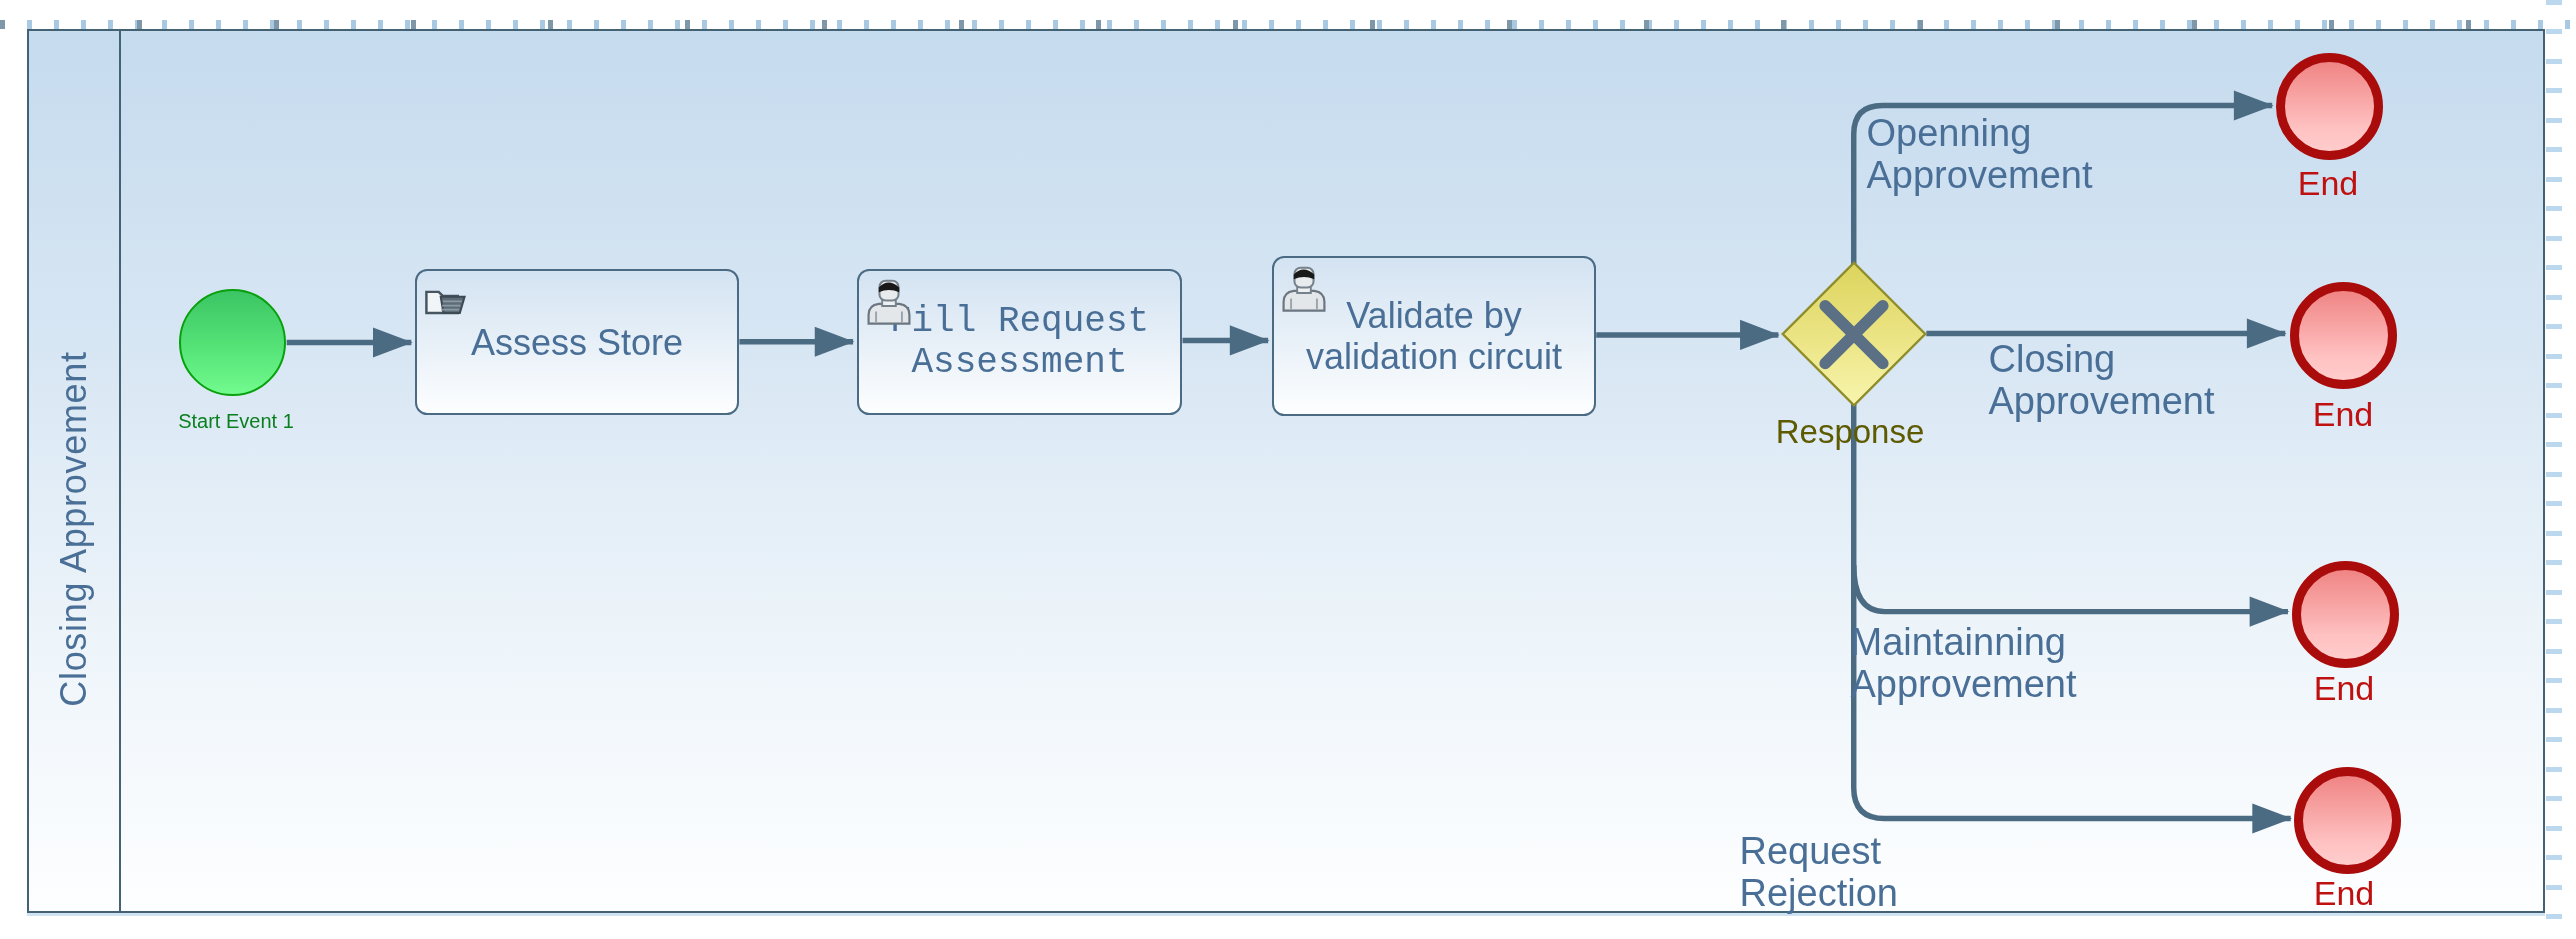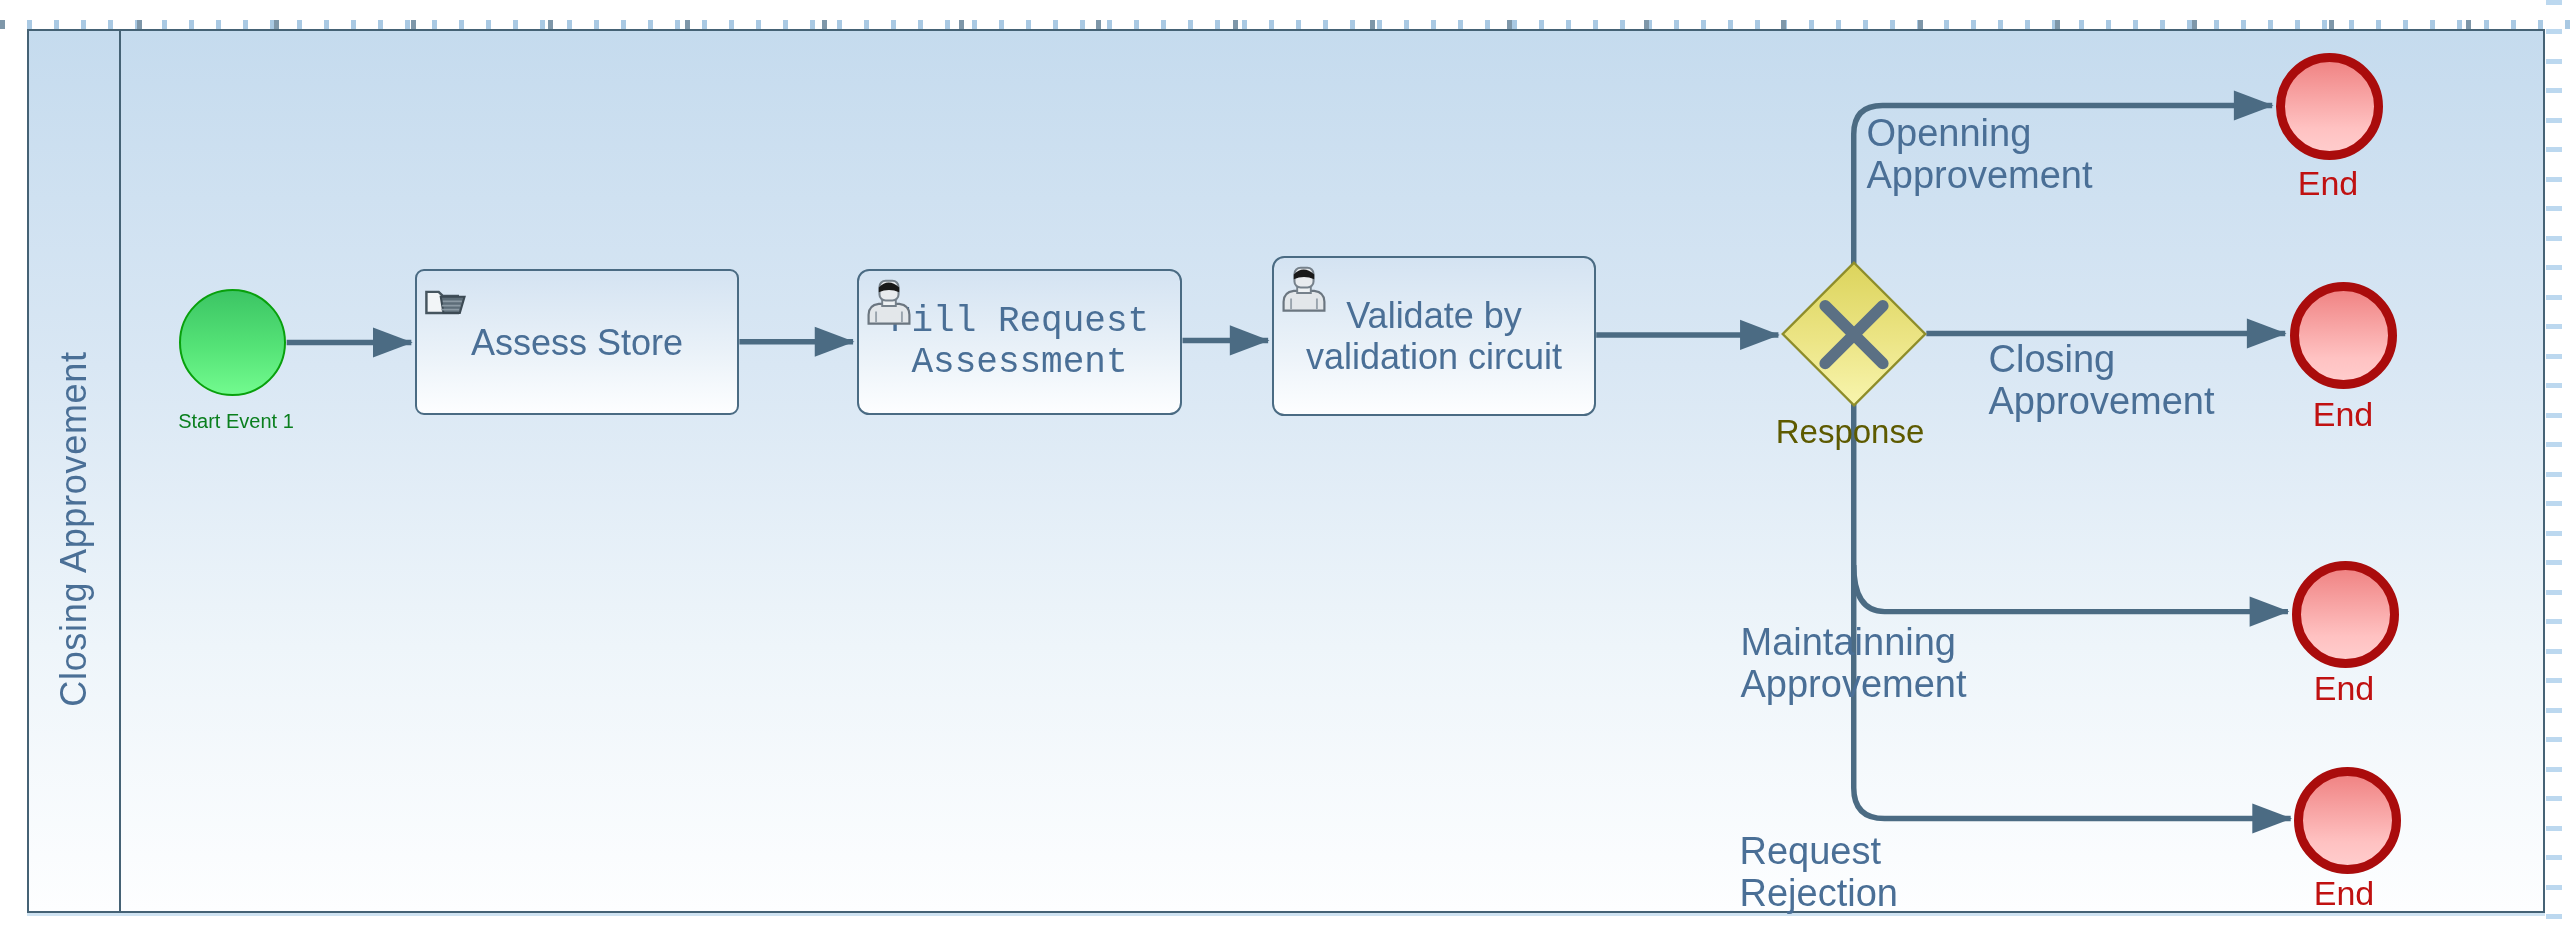--- a/index.html
+++ b/index.html
@@ -52,40 +52,40 @@
   .end-1{left:2276px;top:53px;}
   .end-2{left:2290px;top:282px;}
   .end-3{left:2292px;top:561px;}
   .end-4{left:2294px;top:767px;}
   .task{
     position:absolute;box-sizing:border-box;
     border:2.7px solid #4a6b83;border-radius:12.3px;
     background:linear-gradient(180deg,#d4e3f2 0%,#e9f1f8 55%,#fdfeff 100%);
     display:flex;align-items:center;justify-content:center;
   }
-  .task-1{left:415px;top:269px;width:324px;height:146px;border-radius:9px;}
+  .task-1{left:415px;top:269px;width:324px;height:146px;}
   .task-2{left:857px;top:269px;width:325px;height:146px;font-family:Liberation Mono, monospace;}
   .task-3{left:1272px;top:256px;width:324px;height:160px;}
   .task-label{
     max-width:295px;text-align:center;font-size:36px;line-height:41px;color:#4a6f96;
   }
   .task-icon{position:absolute;left:5.5px;}
   .folder-wrap{top:13.7px;width:45px;height:31.5px;}
   .user-wrap{top:4.8px;width:48px;height:49px;}
   .gateway{position:absolute;left:1780px;top:260px;width:148px;height:148px;}
   
   .lbl{position:absolute;transform:translateX(-50%);white-space:nowrap;}
   .start-label{left:236px;top:404px;font-size:20px;line-height:34px;color:#0a7f1e;}
   .gateway-label{left:1850px;top:414px;font-size:33px;line-height:36px;color:#5d5a00;}
   .branch-label{
     font-size:38px;line-height:42px;color:#4a6f96;white-space:normal;width:247px;
   }
   .branch-1{left:1990px;top:112px;}
   .branch-2{left:2112px;top:338px;}
-  .branch-3{left:1864px;top:621px;}
+  .branch-3{left:1974px;top:621px;}
   .branch-4{left:1863px;top:830px;}
   .end-label{font-size:34px;line-height:38px;color:#c01111;}
   .end-label-1{left:2328px;top:164px;}
   .end-label-2{left:2343px;top:395px;}
   .end-label-3{left:2344px;top:669px;}
   .end-label-4{left:2344px;top:874px;}
 </style>
 </head>
 <body>
 

